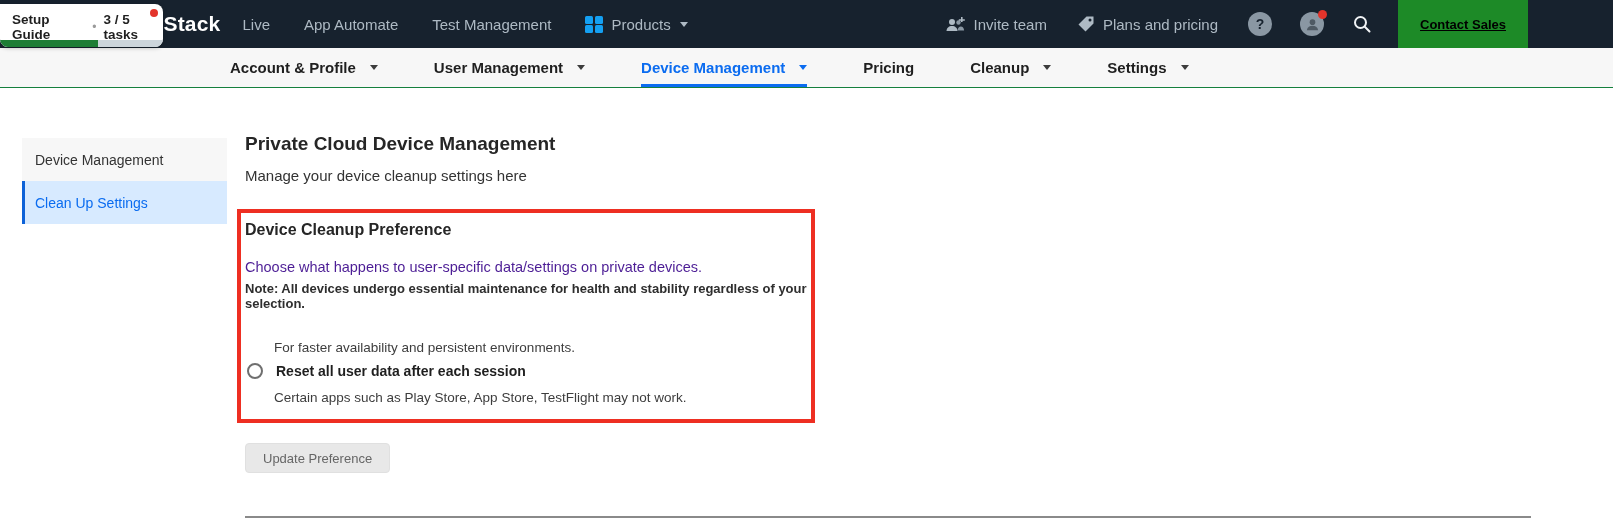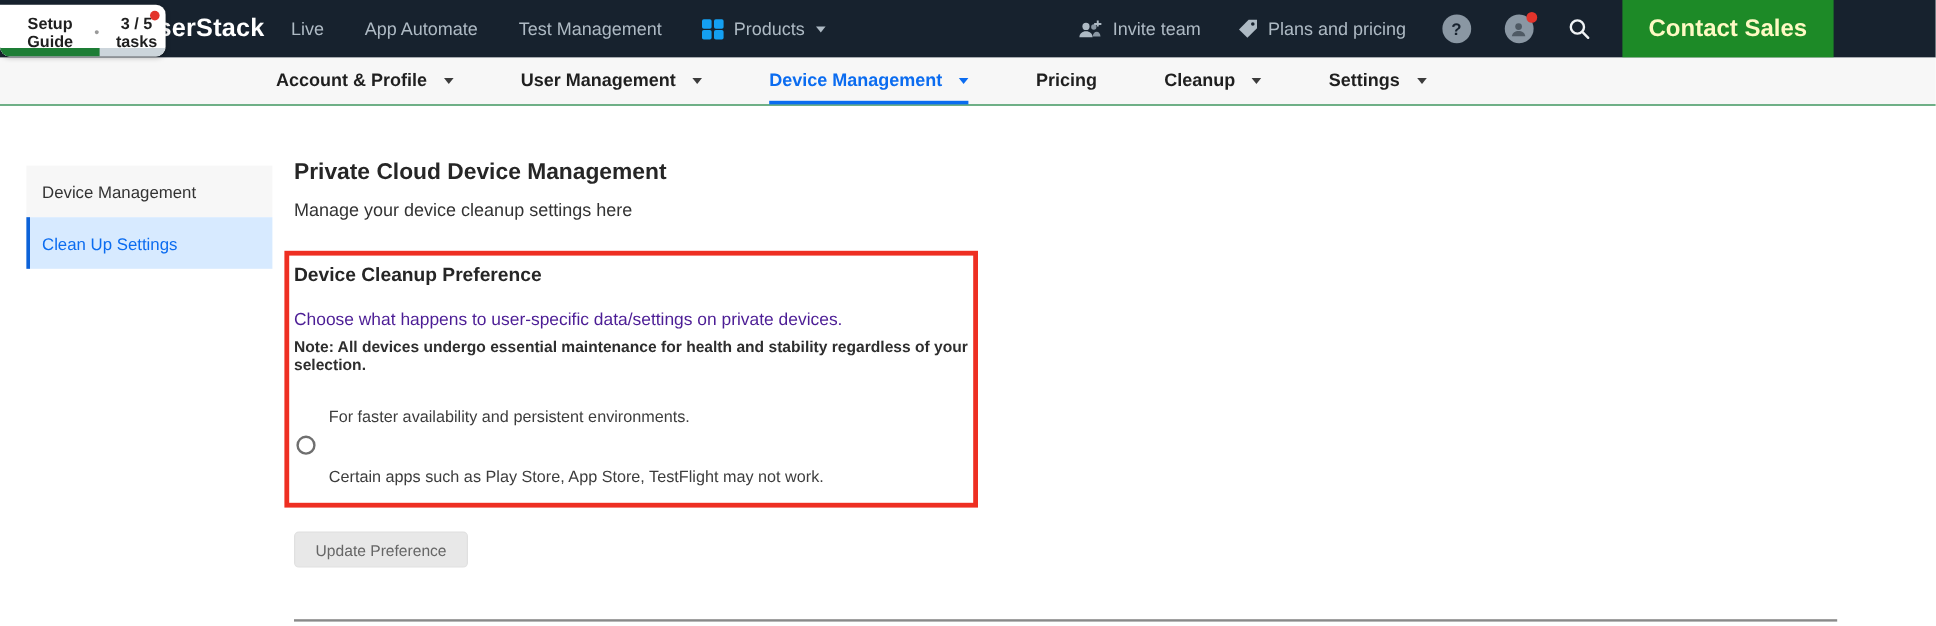--- a/index.html
+++ b/index.html
@@ -22,28 +22,28 @@
   .caret.blue { border-top-color:#0b6cf0; }
   .topnav-right { margin-left:auto; display:flex; align-items:center; }
   .nav-util { display:flex; align-items:center; gap:8px; color:#aebac4; font-size:15px;
     cursor:pointer; margin-right:30px; white-space:nowrap; }
   .round-ic { width:24px; height:24px; border-radius:50%; background:#8a97a3; color:#17222e;
     display:flex; align-items:center; justify-content:center; font-size:14px; font-weight:bold;
     cursor:pointer; margin-right:28px; position:relative; }
   .avatar-wrap { position:relative; margin-right:28px; cursor:pointer; }
   .red-dot { position:absolute; top:-2px; right:-3px; width:9px; height:9px; border-radius:50%; background:#e3342b; }
   .search-ic { margin-right:26px; cursor:pointer; display:flex; }
-  .contact-btn { height:48px; padding:0 22px; background:#1d8a27; color:#fef9c3; font-size:20px;
-    font-weight:bold; border:none; cursor:pointer; margin-right:85px; font-family:inherit; }
+  .contact-btn { height:48px; padding:0 22px; background:#1d8a27; color:#000000; font-size:13px;
+    font-weight:bold; border:none; cursor:pointer; margin-right:85px; font-family:inherit;text-decoration:underline; }
 
   
   .subnav { position:absolute; left:0; top:48px; width:1613px; height:40px;
     background:#f7f7f7; border-bottom:1px solid #15803d; display:flex; align-items:stretch; }
-  .setup-card { position:absolute; left:0; top:4px; width:138px; height:43px; background:#fff;
-    border-radius:0 8px 8px 8px; box-shadow:0 1px 4px rgba(0,0,0,.25); cursor:pointer; overflow:hidden;text-align:center; }
+  .setup-card { position:absolute; left:0; top:4px; width:163px; height:43px; background:#fff;
+    border-radius:0 8px 8px 8px; box-shadow:0 1px 4px rgba(0,0,0,.25); cursor:pointer; overflow:hidden; }
   .setup-inner { display:flex; align-items:center; gap:7px; padding:8px 0 0 12px; }
   .setup-title { font-size:13.5px; font-weight:bold; color:#1f1f1f; }
   .setup-sep { color:#9a9a9a; font-size:12px; }
   .setup-count { font-size:13.5px; font-weight:bold; color:#1f1f1f; }
   .setup-dot { position:absolute; top:5px; right:5px; width:8px; height:8px; border-radius:50%; background:#e3342b; }
   .progress-track { position:absolute; left:0; bottom:0; width:100%; height:7px; background:#ccd5db; }
   .progress-fill { height:100%; width:60%; background:#1d7d35; }
   .subnav-items { display:flex; align-items:stretch; margin-left:230px; gap:56px; }
   .subnav-item { display:flex; align-items:center; gap:14px; font-size:15px; font-weight:bold;
     color:#1f1f1f; cursor:pointer; white-space:nowrap; }
@@ -214,19 +214,20 @@
 
 <div class="hl-box">
   <div class="sec-heading">Device Cleanup Preference</div>
   <div class="sec-desc">Choose what happens to user-specific data/settings on private devices.</div>
   <div class="sec-note">Note: All devices undergo essential maintenance for health and stability regardless of your selection.</div>
 
   <div class="opt-desc" style="top:127px;">For faster availability and persistent environments.</div>
 
   <div class="opt" style="top:150px;">
     <span class="radio"></span>
+    <span class="opt-label">Reset all user data after each session</span>
   </div>
   <div class="opt-desc" style="top:177px;">Certain apps such as Play Store, App Store, TestFlight may not work.</div>
 </div>
 
 <button class="update-btn">Update Preference</button>
 
 <div class="divider"></div>
 
 </body></html>

